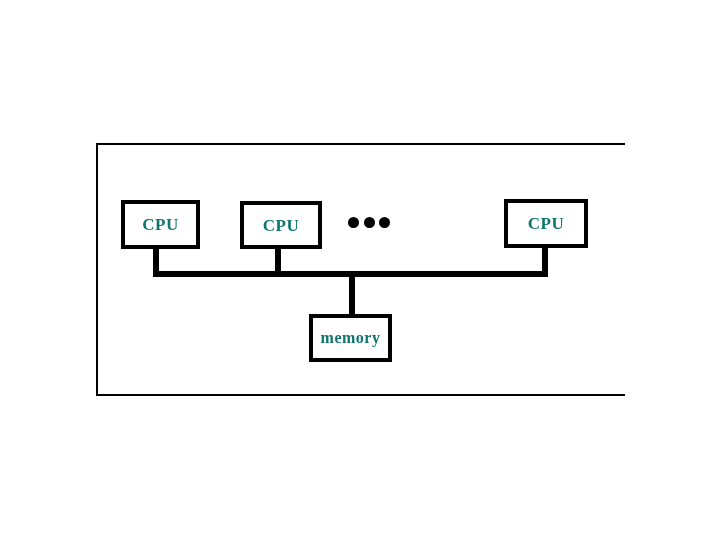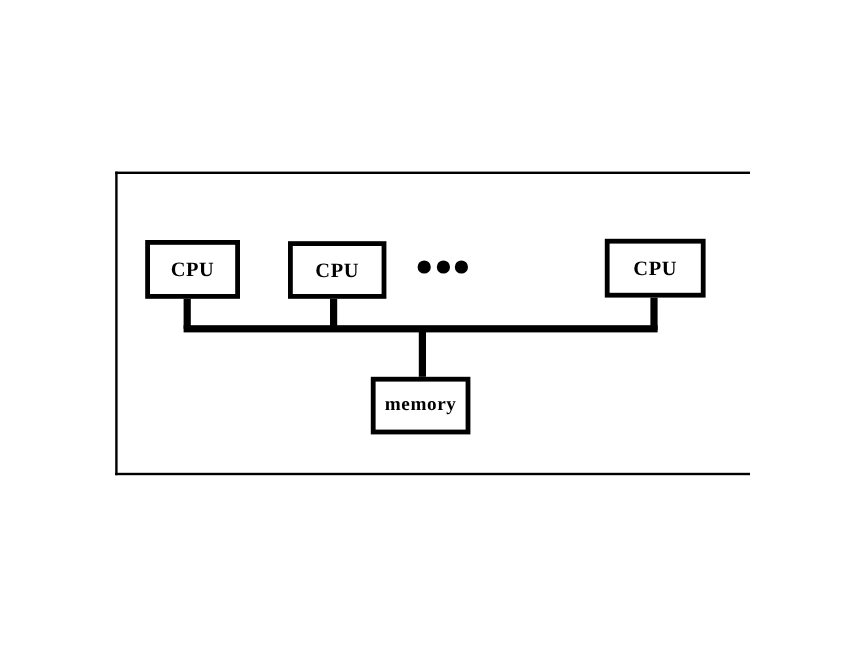--- a/index.html
+++ b/index.html
@@ -42,21 +42,21 @@
     border: 4px solid #000000;
     background: #ffffff;
     display: flex;
     align-items: center;
     justify-content: center;
     z-index: 4;
   }
   .node .label {
     font-family: "Liberation Serif", serif;
     font-weight: bold;
-    color: #000000;
+    color: #0f766e;
     line-height: 1;
     letter-spacing: 0.5px;
   }
   .cpu-label { font-size: 17px; }
   .mem-label { font-size: 16px; }
 
   .cpu-1 { left: 121px; top: 200px; width: 79px;  height: 49px; }
   .cpu-2 { left: 240px; top: 201px; width: 82px;  height: 48px; }
   .cpu-3 { left: 504px; top: 199px; width: 84px;  height: 49px; }
   .mem   { left: 309px; top: 314px; width: 83px;  height: 48px; }

